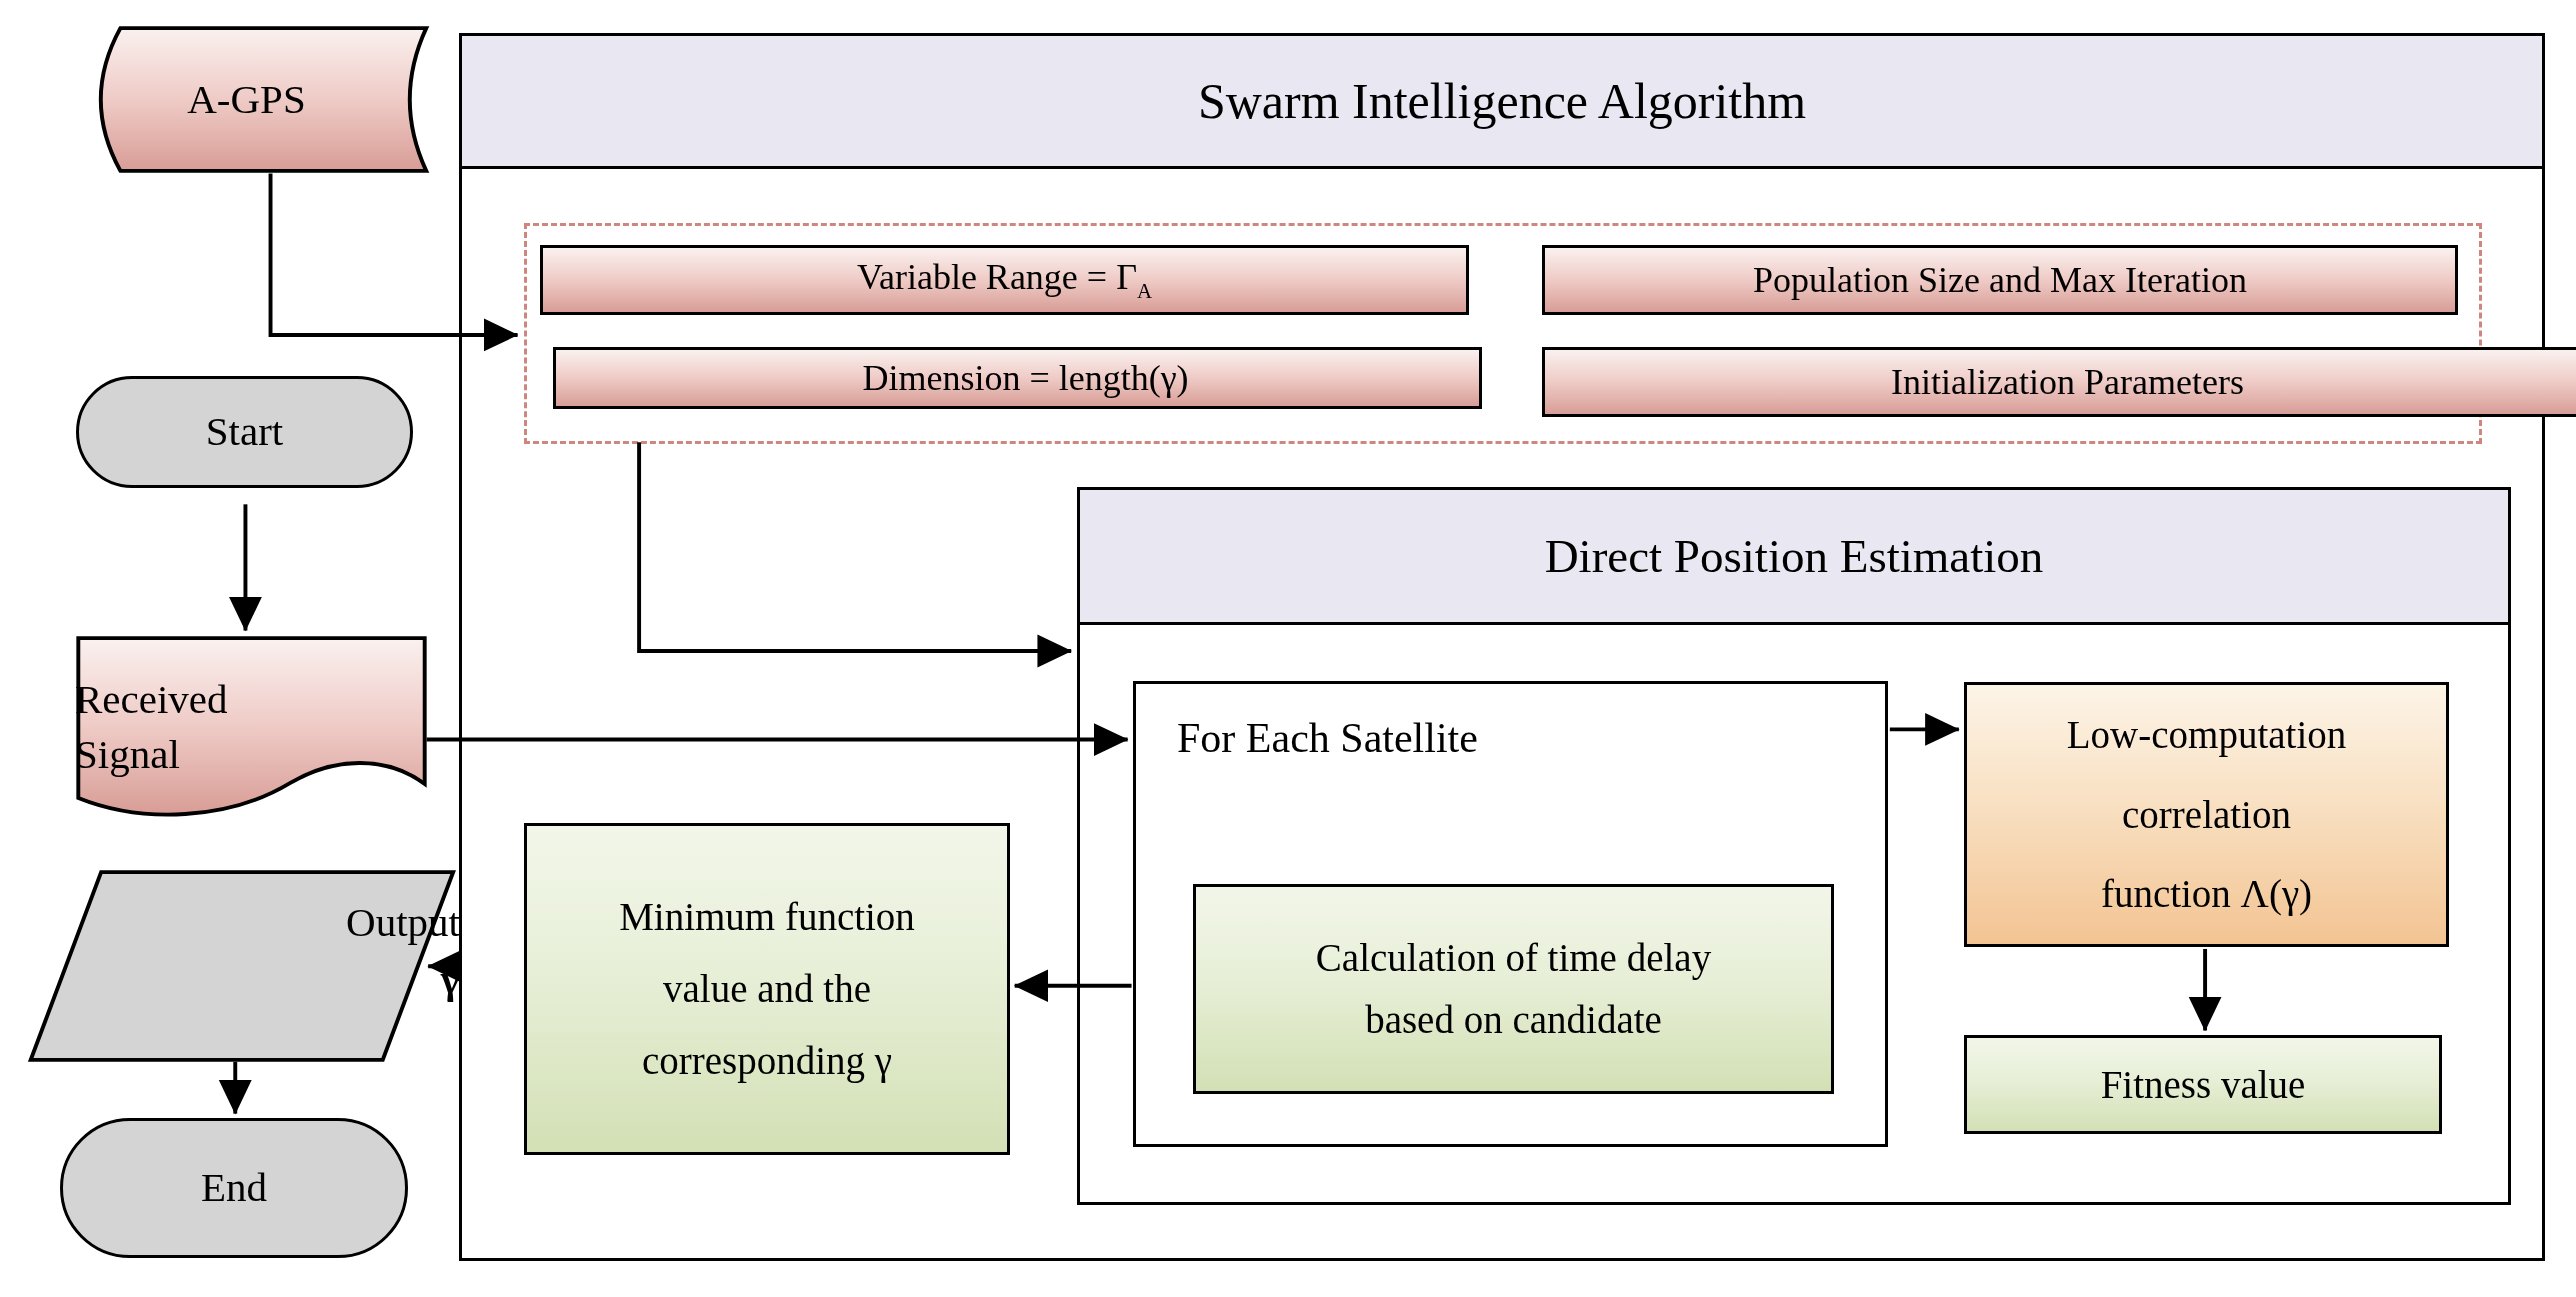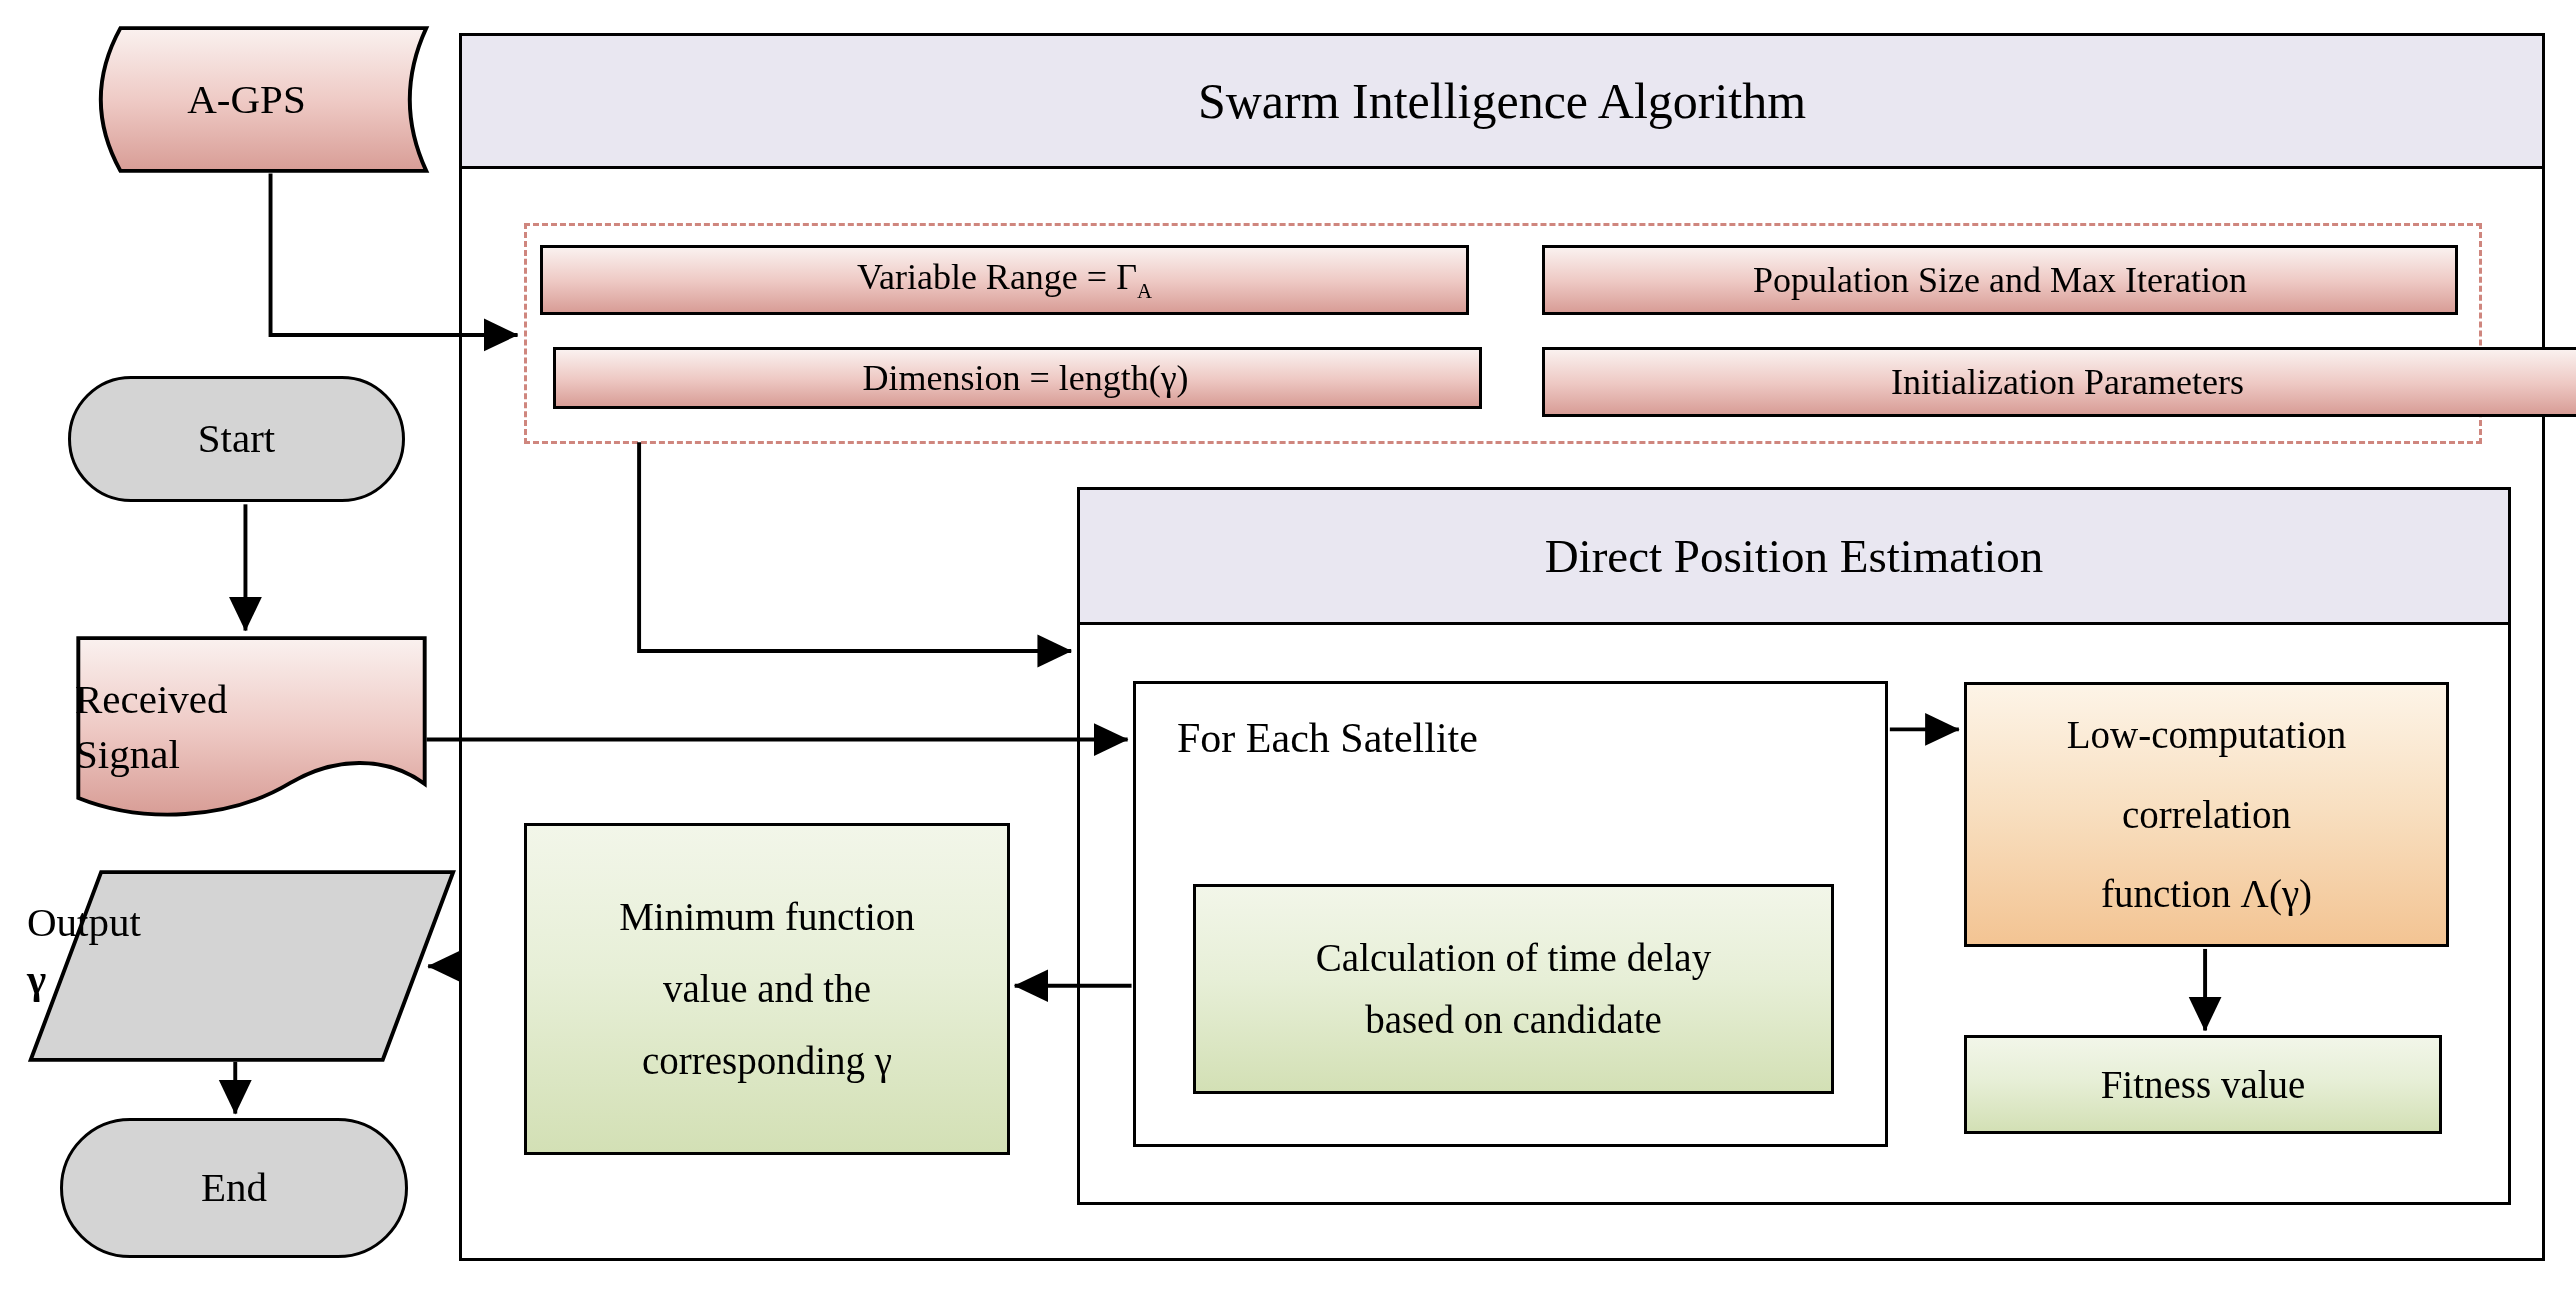--- a/index.html
+++ b/index.html
@@ -94,36 +94,36 @@
         <stop offset="0.52" stop-color="#eec9c4"></stop>
         <stop offset="1" stop-color="#d89d96"></stop>
       </linearGradient>
     </defs>
     <path d="M 54,4 L 444,4 Q 402,95 444,186 L 54,186 Q 4,95 54,4 Z" fill="url(#pinkgrad)" stroke="#000" stroke-width="5"></path>
   </svg>
   <div class="abs center node-text" style="left:78px;top:25px;width:337px;height:149px;">
     <span>A-GPS</span>
   </div>
 
-  <div class="abs grayfill center node-text" style="left:68px;top:376px;width:337px;height:126px;border:3.9px solid #000;border-radius:71px;">
+  <div class="abs grayfill center node-text" style="left:76px;top:376px;width:337px;height:112px;border:3.9px solid #000;border-radius:71px;">
     <span>Start</span>
   </div>
 
   <svg class="shape" style="left:75px;top:635px;" width="353" height="192" viewBox="0 0 450 245">
     <path d="M 4,4 L 446,4 L 446,190 C 396,153 330,156 274,189 C 196,236 86,241 4,208 Z" fill="url(#pinkgrad)" stroke="#000" stroke-width="5"></path>
   </svg>
   <div class="abs node-text" style="left:75px;top:648px;width:353px;text-align:left;line-height:1.35;margin-top:24px;">
     <div>Received</div>
     <div>Signal</div>
   </div>
 
   <svg class="shape" style="left:27px;top:869px;" width="433" height="194" viewBox="0 0 552 248">
     <path d="M 94,4 L 544,4 L 454,244 L 4,244 Z" fill="#d4d4d4" stroke="#000" stroke-width="5"></path>
   </svg>
-  <div class="abs node-text" style="left:27px;top:894px;width:433px;text-align:left;line-height:1.4;">
+  <div class="abs node-text" style="left:27px;top:894px;width:433px;text-align:right;line-height:1.4;">
     <div>Output</div>
     <div style="font-weight:bold;">γ</div>
   </div>
 
   <div class="abs grayfill center node-text" style="left:60px;top:1118px;width:348px;height:140px;border:3.9px solid #000;border-radius:74px;">
     <span>End</span>
   </div>
 
   <svg class="overlay" width="2576" height="1298" viewBox="0 0 3285 1655">
     <defs>

